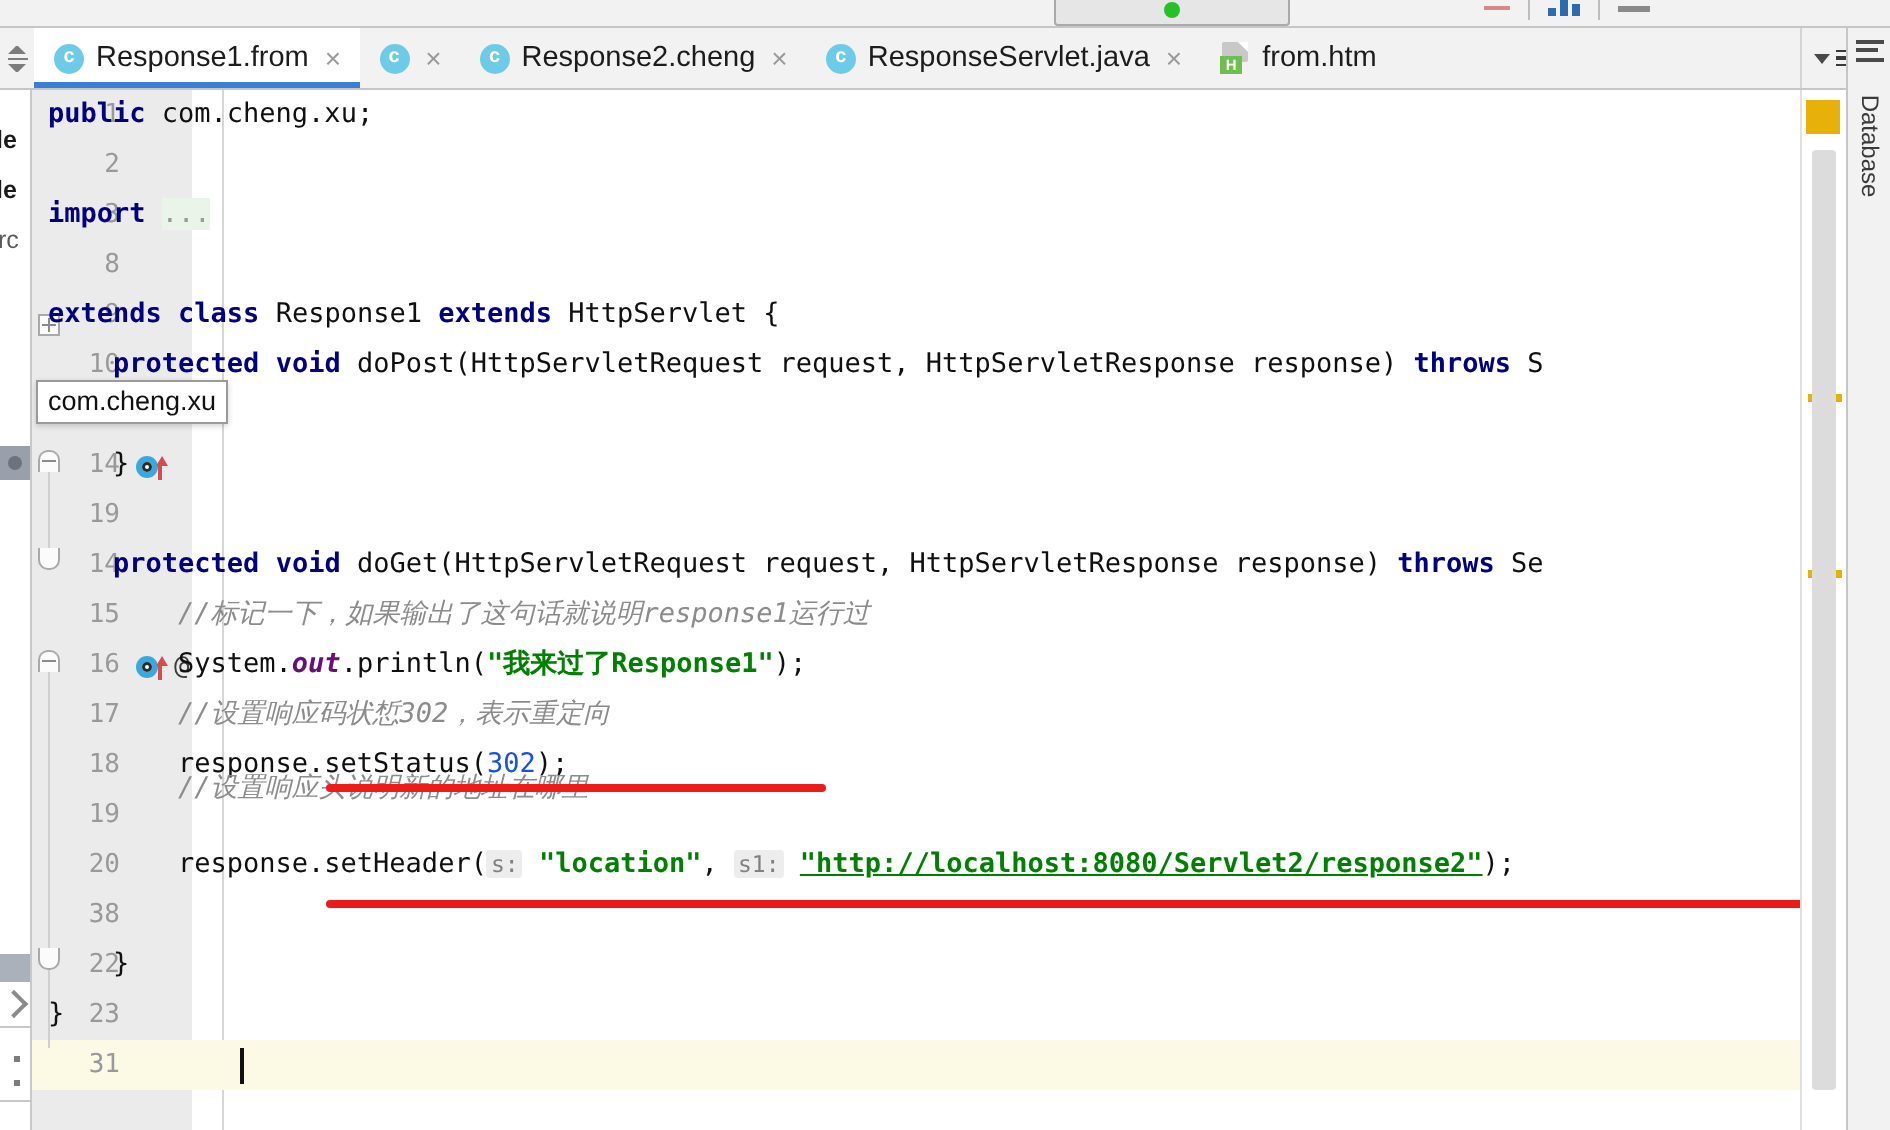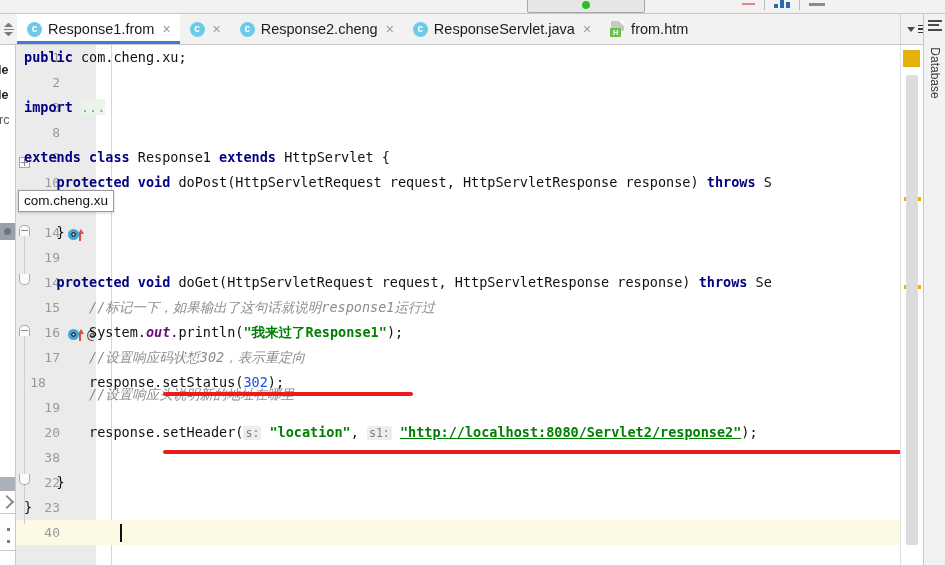--- a/index.html
+++ b/index.html
@@ -472,27 +472,27 @@
         <div class="lnum" style="top: 75px;">8</div>
         <div class="lnum" style="top: 100px;">9</div>
         <div class="lnum" style="top: 125px;">10</div>
         <div class="lnum" style="top: 150px;">11</div>
         <div class="lnum" style="top: 175px;">14</div>
         <div class="lnum" style="top: 200px;">19</div>
         <div class="lnum" style="top: 225px;">14</div>
         <div class="lnum" style="top: 250px;">15</div>
         <div class="lnum" style="top: 275px;">16</div>
         <div class="lnum" style="top: 300px;">17</div>
-        <div class="lnum" style="top: 325px; text-align: center;">18</div>
+        <div class="lnum" style="top: 325px;">18</div>
         <div class="lnum" style="top: 350px;">19</div>
         <div class="lnum" style="top: 375px;">20</div>
         <div class="lnum" style="top: 400px;">38</div>
         <div class="lnum" style="top: 425px;">22</div>
         <div class="lnum" style="top: 450px;">23</div>
-        <div class="lnum" style="top: 475px;">40</div>
+        <div class="lnum" style="top: 475px;">31</div>
       </div>
 
     <div class="gmark" style="top:180px;">
       <span class="ov-ico"></span><span class="up-arrow"></span>
     </div>
     <div class="gmark" style="top:280px;">
       <span class="ov-ico"></span><span class="up-arrow"></span><span class="at-mark">@</span>
     </div>
 
     <div class="fold plus" style="top:112px;">

